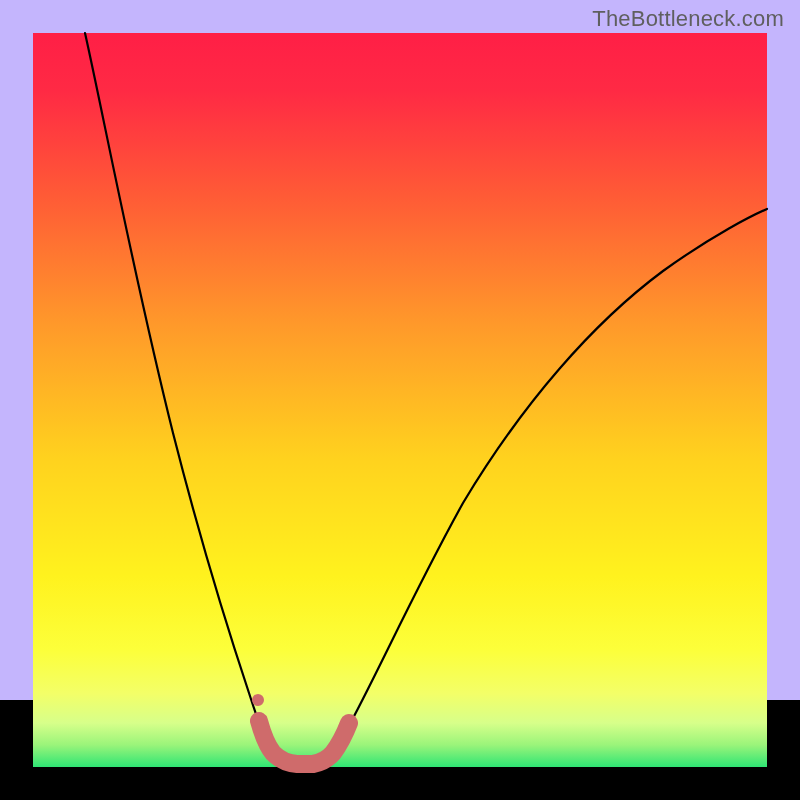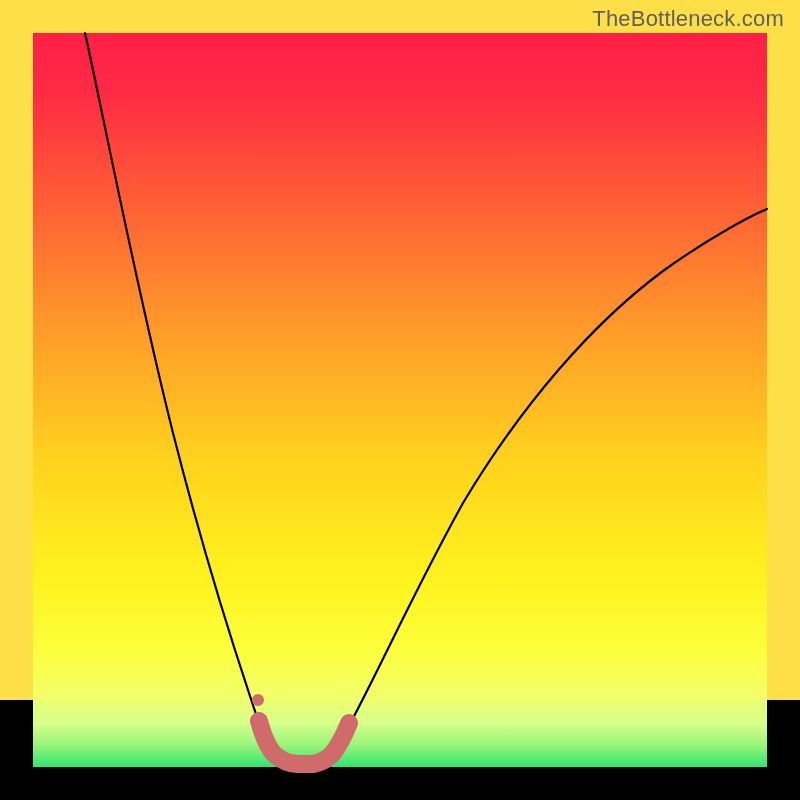--- a/index.html
+++ b/index.html
@@ -8,21 +8,21 @@
     width: 800px;
     height: 800px;
     background: #000;
     overflow: hidden;
     font-family: Arial, Helvetica, sans-serif;
   }
   .frame {
     position: absolute;
     left: 0; top: 0;
     width: 800px; height: 700px;
-    background: #fde047;
+    background: #c4b5fd;
   }
   .watermark {
     position: absolute;
     top: 6px;
     right: 16px;
     color: #5f5f5f;
     font-size: 22px;
     font-weight: 500;
     letter-spacing: 0.2px;
     z-index: 50;

